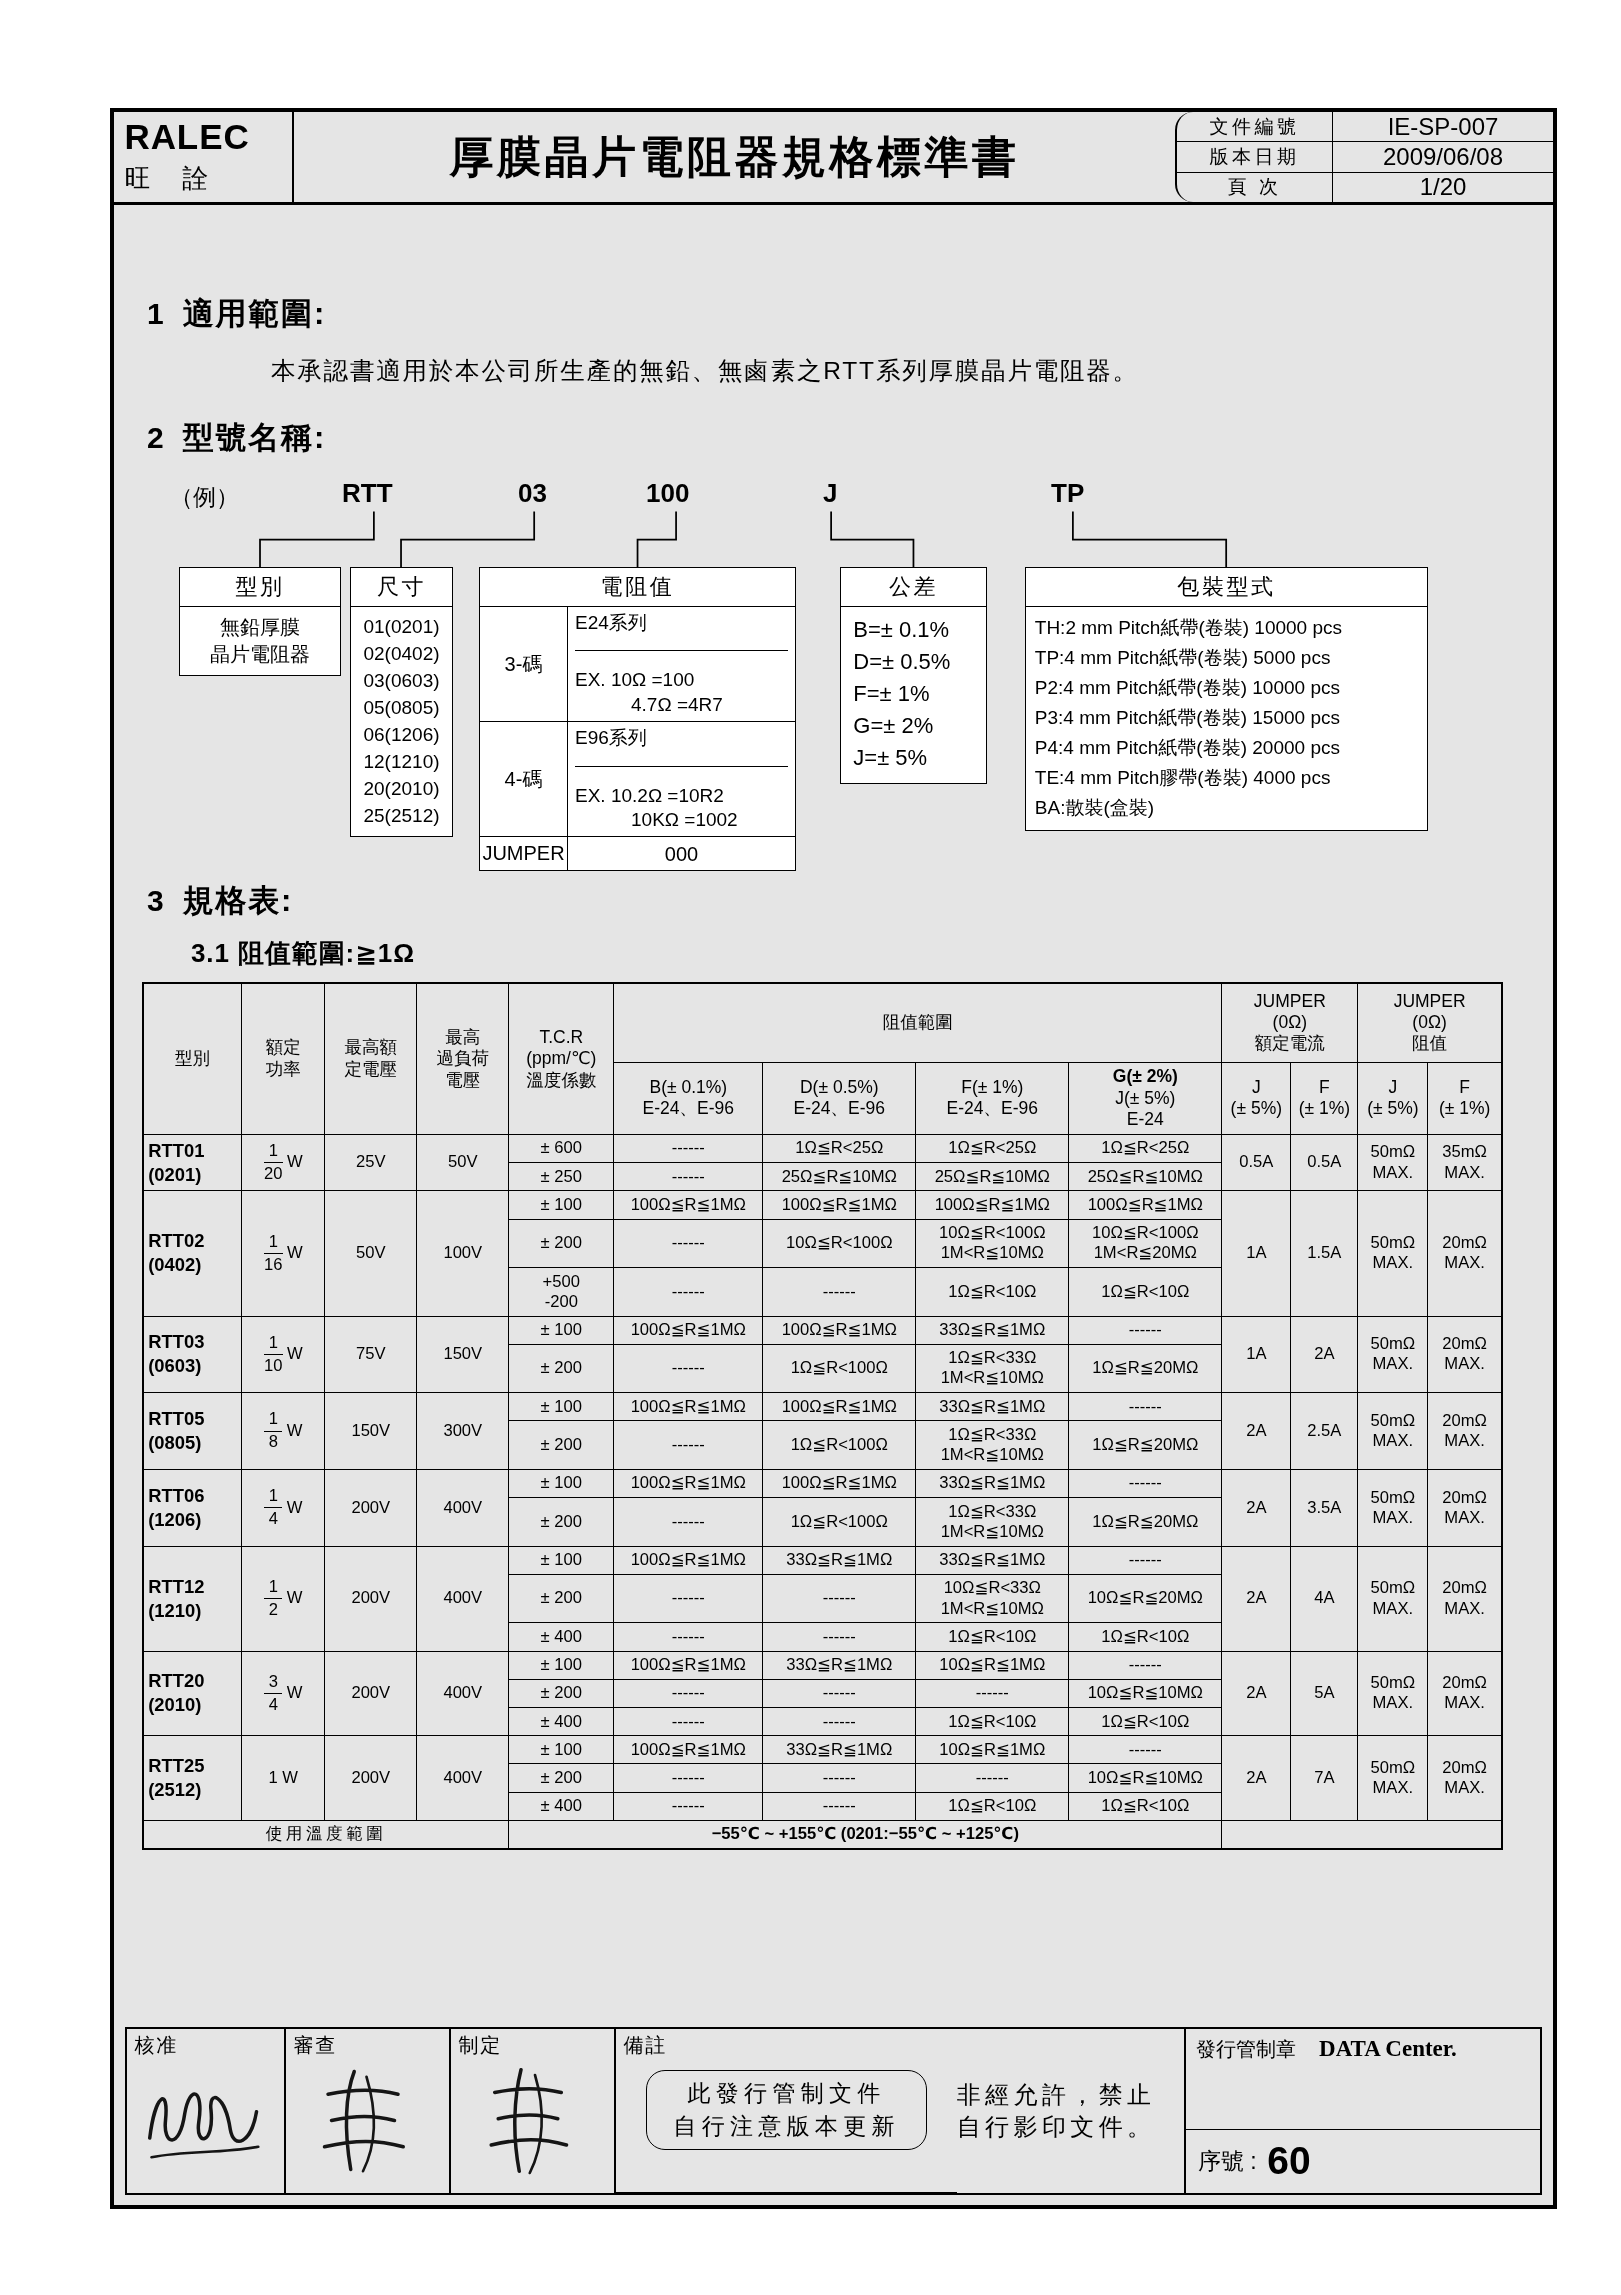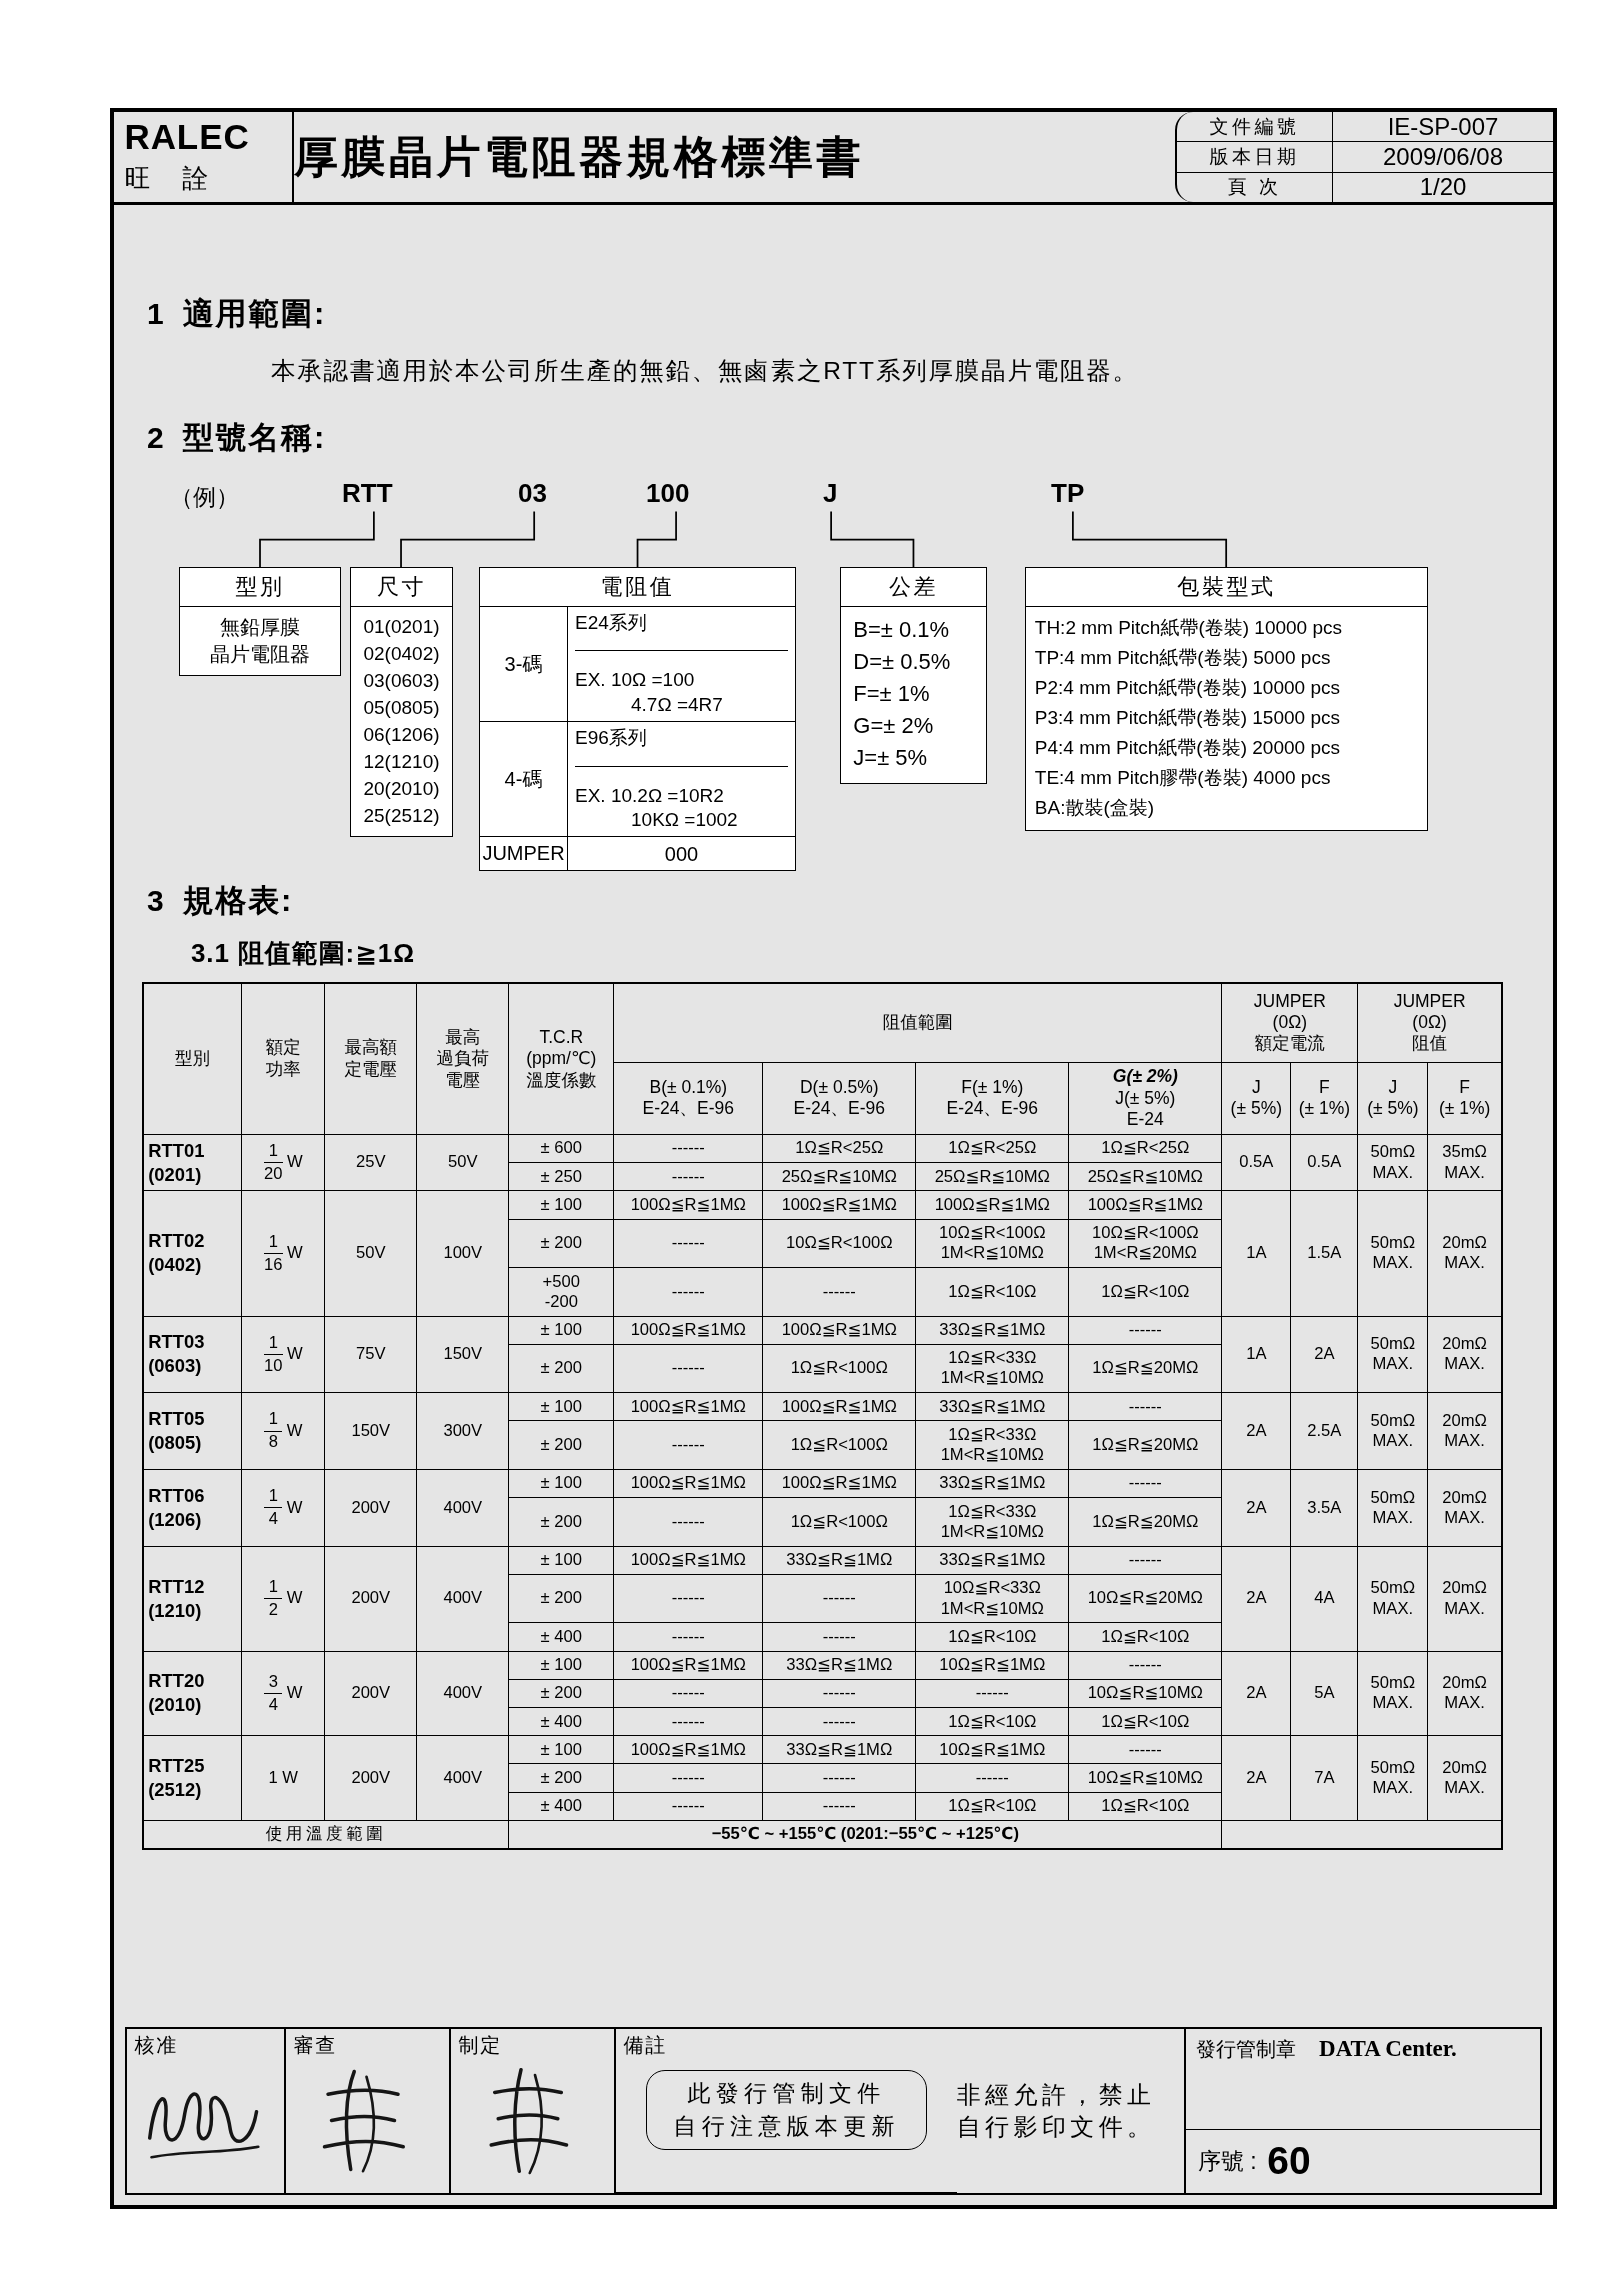--- a/index.html
+++ b/index.html
@@ -16,21 +16,21 @@
     background: #e5e5e5;
   }
   .pre { white-space: pre-line; }
   .bold { font-weight: bold; }
 
   
   .doc-header { display: flex; height: 93px; border-bottom: 3.5px solid #000; }
   .brand-cell { width: 180px; border-right: 2.6px solid #000; padding: 5.3px 10.5px 3.5px; }
   .brand-en { font-size: 35px; font-weight: bold; letter-spacing: 0.9px; }
   .brand-cn { font-size: 26px; letter-spacing: 12.3px; margin-top: 3.5px; }
-  .title-cell { flex: 1; display: flex; align-items: center; justify-content: flex-start; }
+  .title-cell { flex: 1; display: flex; align-items: center; justify-content: center; }
   .doc-title { font-size: 44px; font-weight: bold; letter-spacing: 3.5px; }
   .meta-cell { width: 378px; border-left: 2.6px solid #000; display: flex; flex-direction: column; border-radius: 18px; }
   .meta-row { flex: 1; display: flex; border-bottom: 1.8px solid #000; }
   .meta-row:last-child { border-bottom: none; }
   .meta-label { width: 156px; border-right: 1.8px solid #000; display:flex; align-items:center; justify-content:center; font-size: 19px; letter-spacing: 3.5px; }
   .meta-value { flex:1; display:flex; align-items:center; justify-content:center; font-size: 24px; }
 
   
   .content { padding: 0 17.5px 0 26px; position: relative; }
   .sect-head { display: flex; align-items: baseline; gap: 19px; margin-left: 7px; }
@@ -74,21 +74,21 @@
   .s3-sub { font-size: 26px; font-weight: bold; margin: 14px 0 10.5px 51px; letter-spacing: 0.9px; }
 
   .spec-table { border-collapse: collapse; width: 1360px; table-layout: fixed; margin-left: 1.8px; border: 2.6px solid #000; }
   .spec-table th, .spec-table td {
     border: 1.8px solid #000; text-align: center; vertical-align: middle;
     padding: 3.5px 1.8px; line-height: 1.22; font-size: 16.6px; overflow: hidden;
   }
   .spec-table th { font-weight: normal; font-size: 17.5px; }
   .spec-table thead tr:first-child th { padding-top: 7px; padding-bottom: 7px; }
   td.model { text-align: left; font-weight: bold; font-size: 18.4px; padding-left: 4.4px; line-height: 1.3; }
-  .g-head div:first-child { font-weight: bold; font-style: italic; }
+  .g-head div:first-child { font-weight: bold; }
   .temp-label { font-size: 19px; letter-spacing: 3.5px; }
   .temp-value { font-weight: bold; font-size: 19px; }
   .frac { display: inline-block; vertical-align: middle; text-align: center; }
   .frac .fnum { display: block; border-bottom: 1.8px solid #000; padding: 0 4.4px 0.9px; }
   .frac .fden { display: block; padding-top: 0.9px; }
   .punit { vertical-align: middle; margin-left: 4.4px; }
 
   
   .footer-box {
     position: absolute; left: 11.4px; right: 11.4px; bottom: 10.5px; height: 168px;

